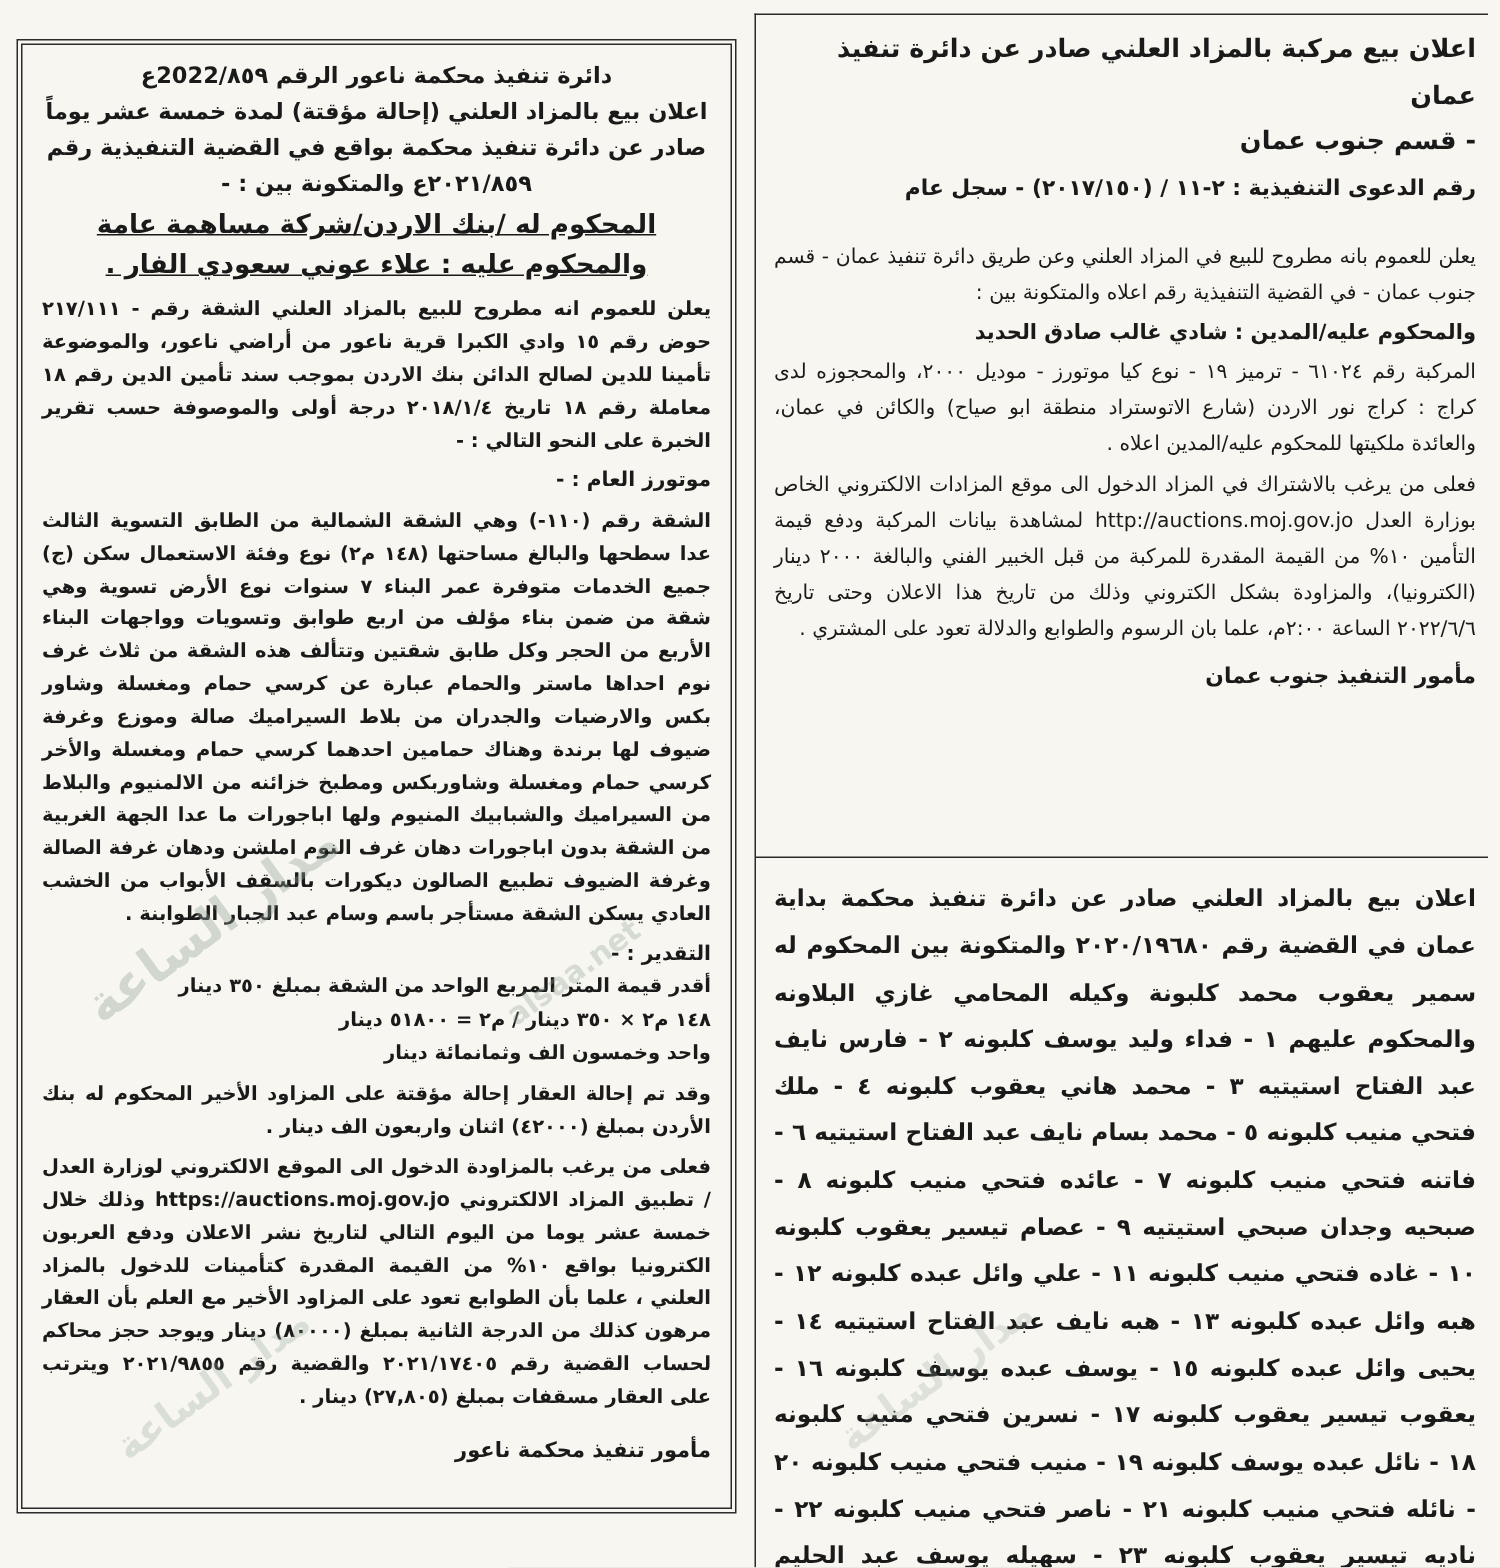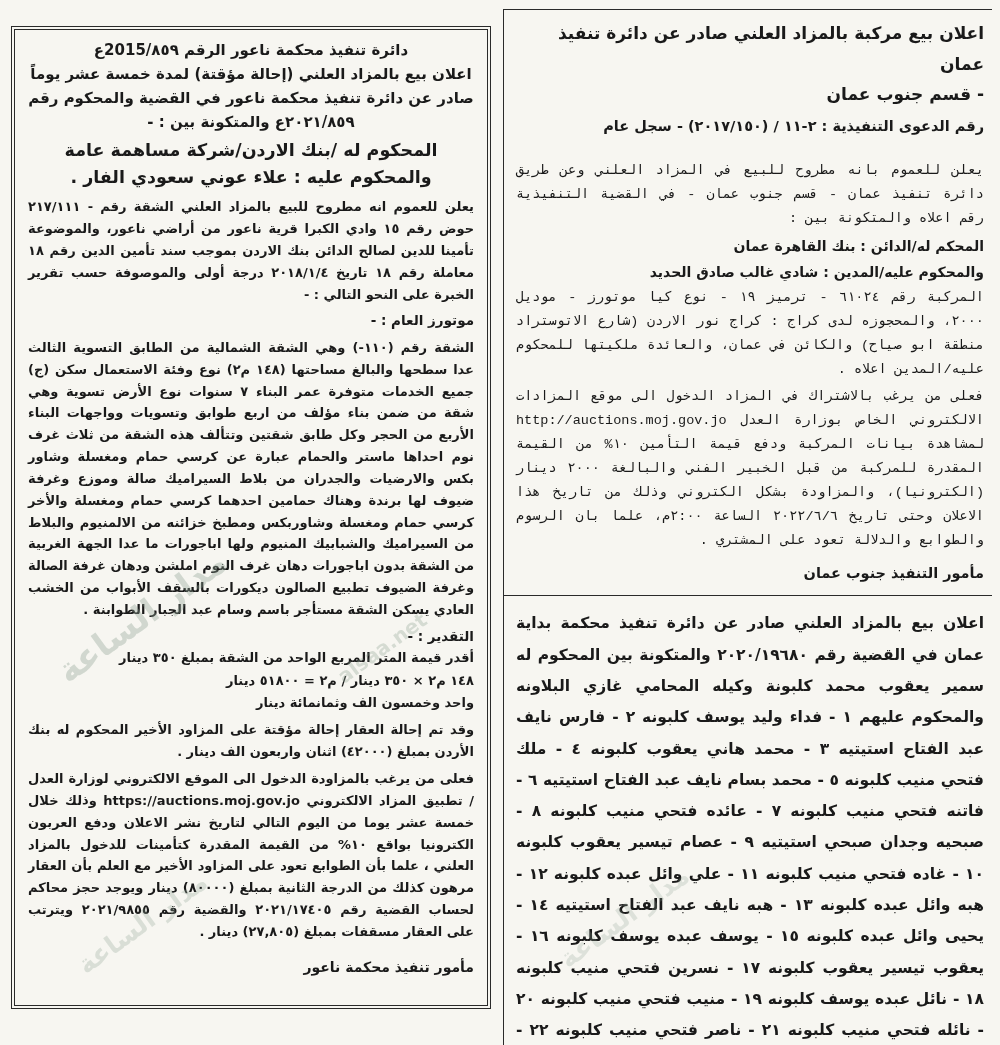--- a/index.html
+++ b/index.html
@@ -18,59 +18,59 @@
   .wm3{left:66px;top:908px;font-size:26px;transform:rotate(-36deg);opacity:.28;}
   .wm4{left:548px;top:902px;font-size:26px;transform:rotate(-36deg);opacity:.24;}
 
   
   .left-box{
     position:absolute;left:11px;top:26px;width:480px;height:983px;
     border:4px double #2a2a2a;padding:8px 13px;box-sizing:border-box;
     background:transparent;
   }
   .lb-header div{text-align:center;font-weight:bold;font-size:15px;line-height:1.6;}
-  .lb-parties{margin-top:3px;}
+  .lb-parties{margin-top:3px;text-decoration:underline;}
   .lb-parties div{text-align:center;font-weight:bold;font-size:17.5px;line-height:1.55;}
   .lb-par{font-size:13px;font-weight:bold;line-height:1.68;text-align:justify;margin:5px 0 0;}
   .lb-sec-title{font-size:13.5px;font-weight:bold;margin-top:5px;line-height:1.6;}
   .lb-line{font-size:13px;font-weight:bold;line-height:1.72;text-align:right;}
   .signature{font-weight:bold;font-size:14px;text-align:right;margin-top:16px;padding-left:12px;}
   .url{color:inherit;text-decoration:none;unicode-bidi:isolate;direction:ltr;}
 
   
   .right-col{
     position:absolute;left:503px;top:9px;width:489px;height:1036px;
     border-left:1.5px solid #2a2a2a;border-top:1.5px solid #2a2a2a;
     box-sizing:border-box;overflow:hidden;
   }
   .vehicle{padding:8px 8px 14px 12px;min-height:561px;box-sizing:border-box;}
   .vn-title{font-size:17px;font-weight:bold;text-align:right;line-height:1.8;margin:0;}
   .vn-case{font-size:14.5px;font-weight:bold;line-height:1.9;margin:3px 0 19px;}
-  .vn-par{font-size:13.5px;font-weight:normal;line-height:1.78;text-align:justify;margin:0 0 3px;font-family:Liberation Mono, monospace;}
+  .vn-par{font-size:13.5px;font-weight:normal;line-height:1.78;text-align:justify;margin:0 0 3px;}
   .vn-party{font-size:14px;font-weight:bold;line-height:1.85;}
   .vehicle .signature{margin-top:12px;font-size:14.5px;}
 
   .estate{border-top:1.5px solid #2a2a2a;padding:12px 8px 0 12px;}
   .estate p{font-size:15.5px;font-weight:bold;line-height:2.02;text-align:justify;margin:0;}
 </style>
 </head>
 <body>
 
 <div class="page">
 
   <div class="watermark wm1">مدار الساعة</div>
   <div class="watermark wm2">alsaa.net</div>
   <div class="watermark wm3">مدار الساعة</div>
   <div class="watermark wm4">مدار الساعة</div>
 
   <section class="left-box">
     <div class="lb-header">
-      <div>دائرة تنفيذ محكمة ناعور الرقم 2015/٨٥٩ع</div>
+      <div>دائرة تنفيذ محكمة ناعور الرقم 2022/٨٥٩ع</div>
       <div>اعلان بيع بالمزاد العلني (إحالة مؤقتة) لمدة خمسة عشر يوماً</div>
-      <div>صادر عن دائرة تنفيذ محكمة ناعور في القضية والمحكوم رقم</div>
+      <div>صادر عن دائرة تنفيذ محكمة بواقع في القضية التنفيذية رقم</div>
       <div>٢٠٢١/٨٥٩ع والمتكونة بين : -</div>
     </div>
 
     <div class="lb-parties">
       <div>المحكوم له /بنك الاردن/شركة مساهمة عامة</div>
       <div>والمحكوم عليه : علاء عوني سعودي الفار .</div>
     </div>
 
     <p class="lb-par">يعلن للعموم انه مطروح للبيع بالمزاد العلني الشقة رقم - ٢١٧/١١١ حوض رقم ١٥ وادي الكبرا قرية ناعور من أراضي ناعور، والموضوعة تأمينا للدين لصالح الدائن بنك الاردن بموجب سند تأمين الدين رقم ١٨ معاملة رقم ١٨ تاريخ ٢٠١٨/١/٤ درجة أولى والموصوفة حسب تقرير الخبرة على النحو التالي : -</p>
 
@@ -94,21 +94,20 @@
   <section class="right-col">
 
     <article class="vehicle">
       <h2 class="vn-title">
         <span>اعلان بيع مركبة بالمزاد العلني صادر عن دائرة تنفيذ عمان</span><br>
         <span>- قسم جنوب عمان</span>
       </h2>
       <div class="vn-case">رقم الدعوى التنفيذية : ٢-١١ / (٢٠١٧/١٥٠) - سجل عام</div>
 
       <p class="vn-par">يعلن للعموم بانه مطروح للبيع في المزاد العلني وعن طريق دائرة تنفيذ عمان - قسم جنوب عمان - في القضية التنفيذية رقم اعلاه والمتكونة بين :</p>
-      <div class="vn-party">المحكم له/الدائن : بنك القاهرة عمان</div>
       <div class="vn-party">والمحكوم عليه/المدين : شادي غالب صادق الحديد</div>
 
       <p class="vn-par">المركبة رقم ٦١٠٢٤ - ترميز ١٩ - نوع كيا موتورز - موديل ٢٠٠٠، والمحجوزه لدى كراج : كراج نور الاردن (شارع الاتوستراد منطقة ابو صياح) والكائن في عمان، والعائدة ملكيتها للمحكوم عليه/المدين اعلاه .</p>
 
       <p class="vn-par">
         <span>فعلى من يرغب بالاشتراك في المزاد الدخول الى موقع المزادات الالكتروني الخاص بوزارة العدل </span><a class="url" href="#">http://auctions.moj.gov.jo</a><span> لمشاهدة بيانات المركبة ودفع قيمة التأمين ١٠% من القيمة المقدرة للمركبة من قبل الخبير الفني والبالغة ٢٠٠٠ دينار (الكترونيا)، والمزاودة بشكل الكتروني وذلك من تاريخ هذا الاعلان وحتى تاريخ ٢٠٢٢/٦/٦ الساعة ٢:٠٠م، علما بان الرسوم والطوابع والدلالة تعود على المشتري .</span>
       </p>
 
       <div class="signature">مأمور التنفيذ جنوب عمان</div>
     </article>

